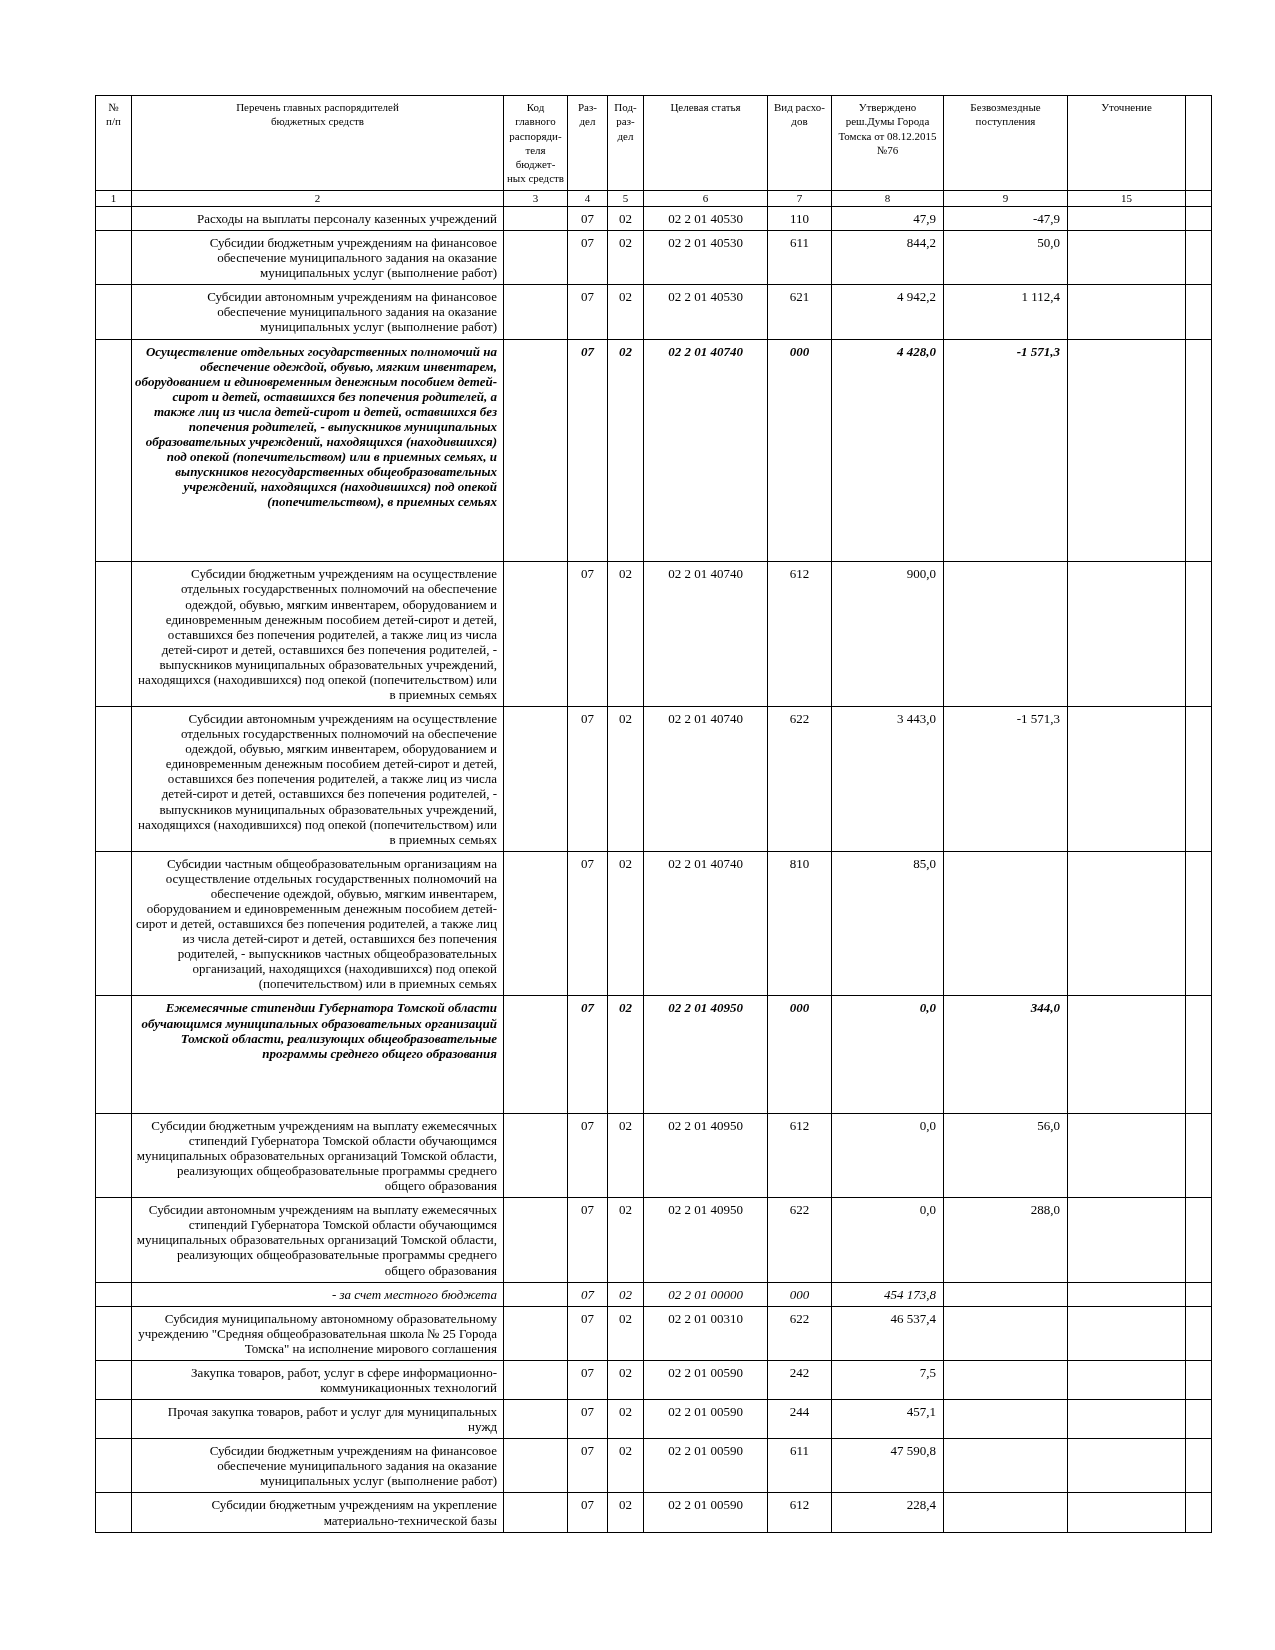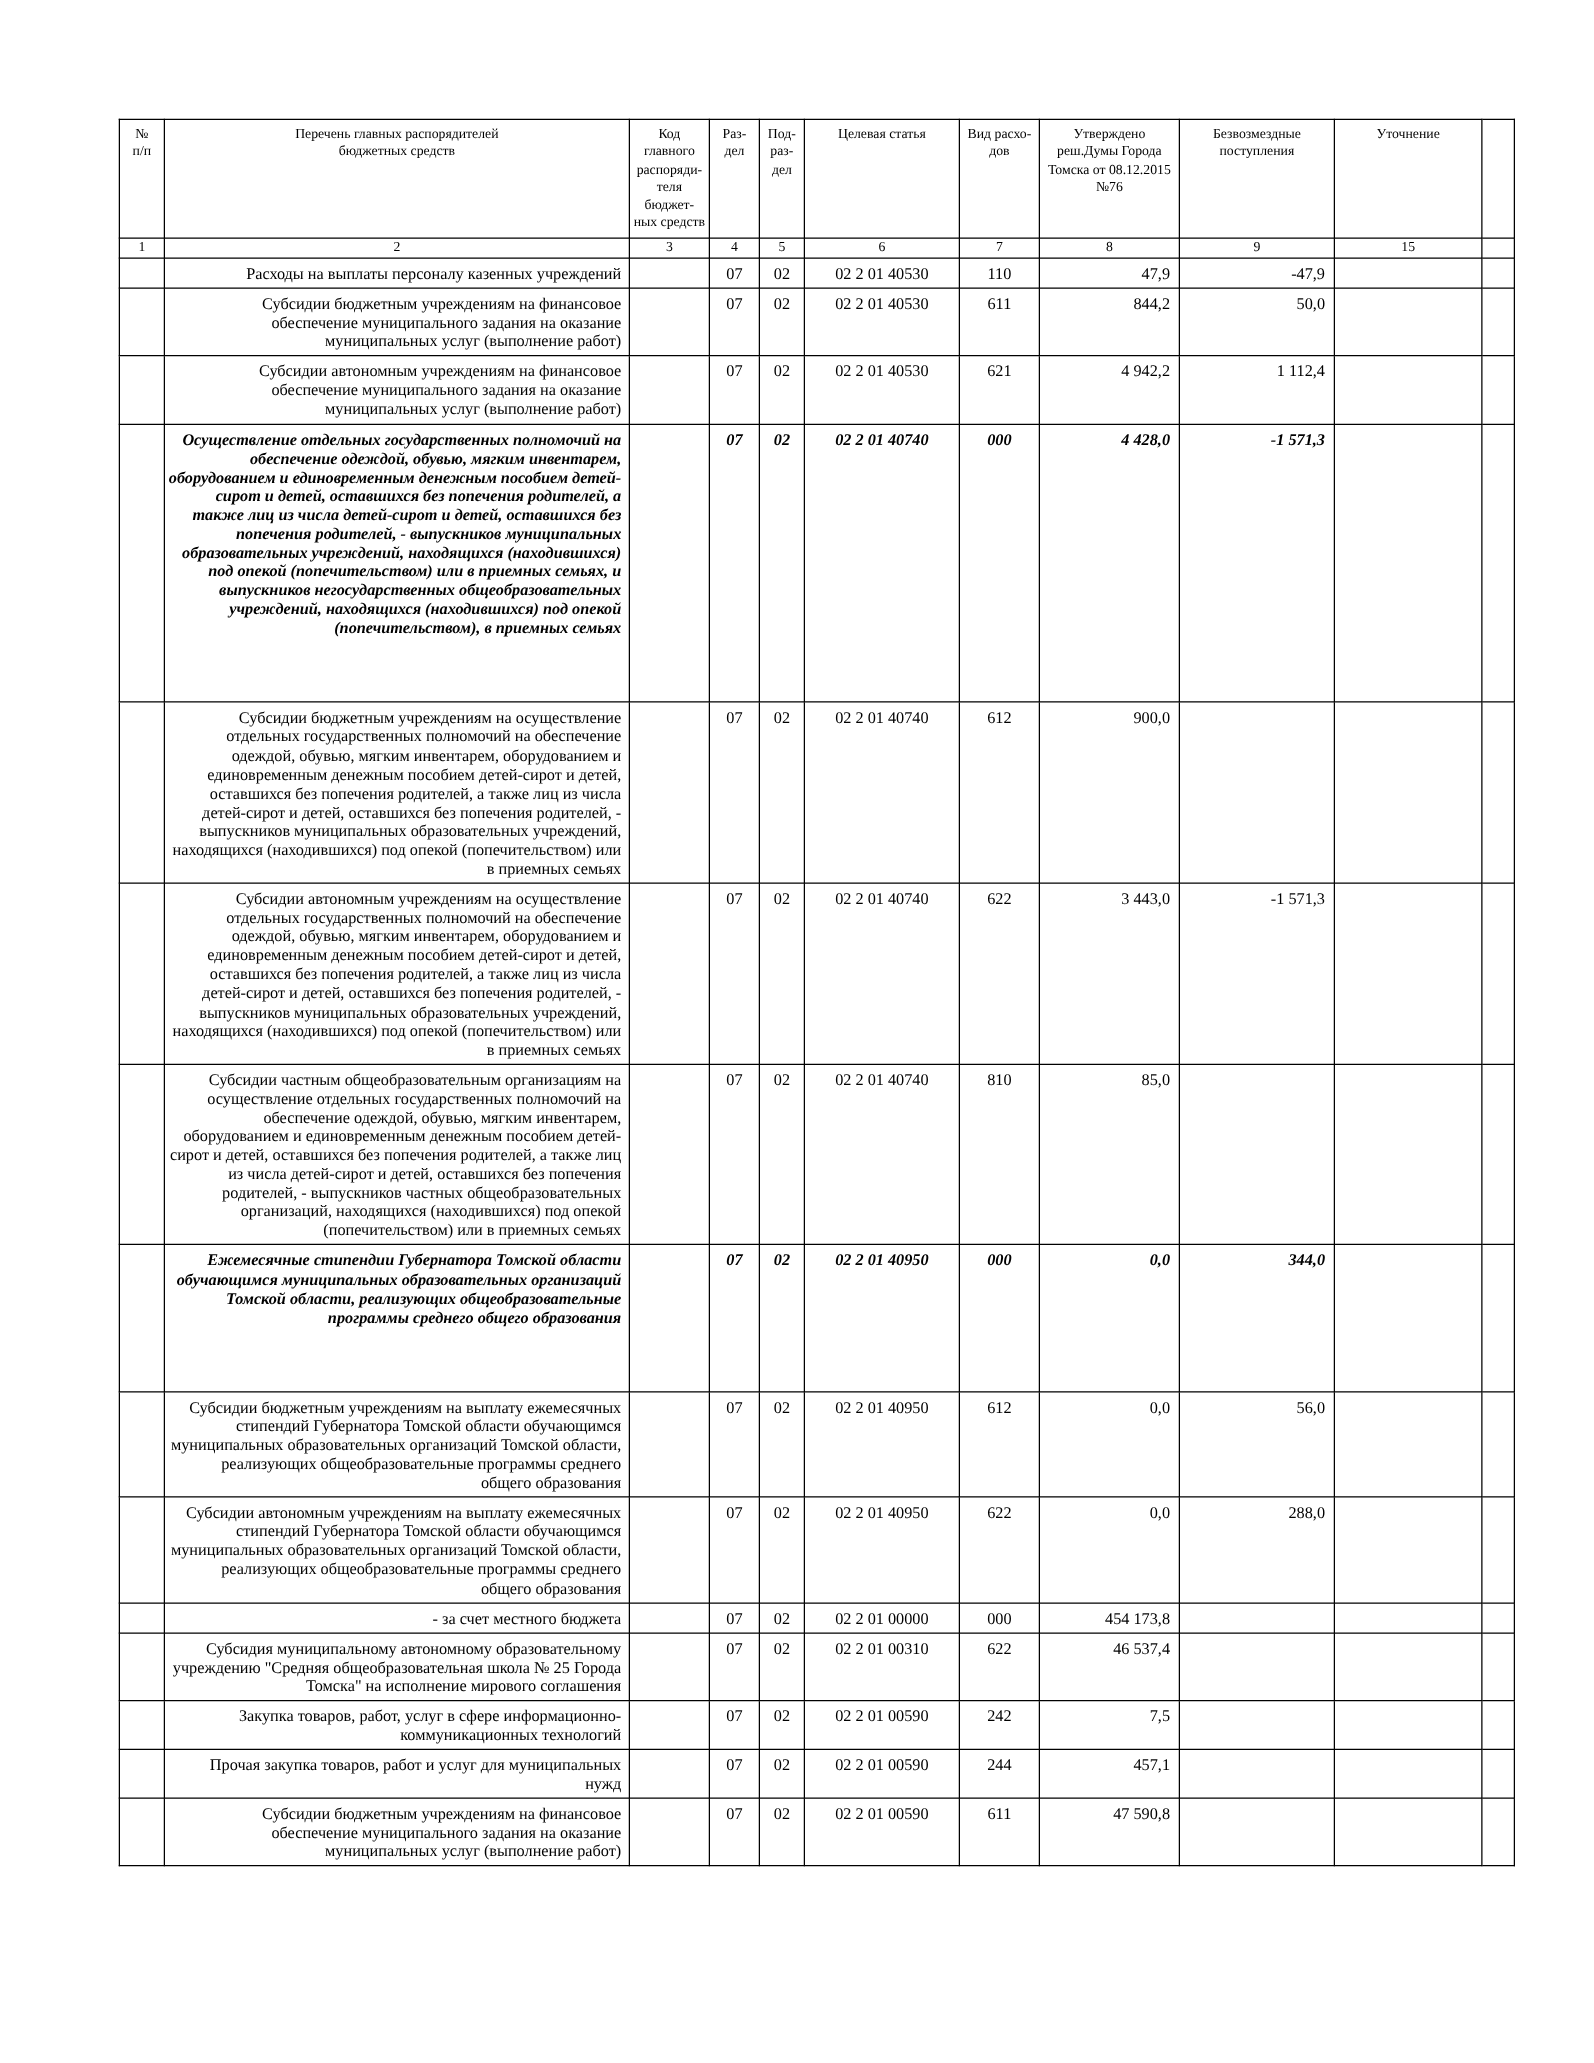--- a/index.html
+++ b/index.html
@@ -21,21 +21,21 @@
   tr.nums td { font-size:11px; text-align:center; padding:1px 2px; line-height:1.2; }
 
   tbody td { font-size:13px; line-height:1.16; padding:4px 3px; }
   td.c-name { text-align:right; padding:4px 6px 4px 3px; text-indent:7px; }
   td.c-code, td.c-razdel, td.c-podrazdel, td.c-target, td.c-vid { text-align:center; }
   td.c-approved, td.c-received, td.c-clarification { text-align:right; padding-right:7px;margin-top:12px; }
   td.c-num, td.c-extra { text-align:center; }
 
   tr.bold-italic td { font-weight:bold; font-style:italic; padding-bottom:52px; }
   tr.bold-italic td.c-name { text-indent:0; }
-  tr.italic td { }
+  tr.italic td { font-style:italic; }
 </style>
 </head>
 <body>
 
 <div class="page">
   <table class="budget">
     <colgroup>
       <col style="width:36px">
         <col style="width:372px">
         <col style="width:64px">
@@ -279,15 +279,28 @@
           <td class="c-code"></td>
           <td class="c-razdel">07</td>
           <td class="c-podrazdel">02</td>
           <td class="c-target">02 2 01 00590</td>
           <td class="c-vid">611</td>
           <td class="c-approved">47 590,8</td>
           <td class="c-received"></td>
           <td class="c-clarification"></td>
           <td class="c-extra"></td>
         </tr>
+        <tr>
+          <td class="c-num"></td>
+          <td class="c-name">Субсидии бюджетным учреждениям на укрепление материально-технической базы</td>
+          <td class="c-code"></td>
+          <td class="c-razdel">07</td>
+          <td class="c-podrazdel">02</td>
+          <td class="c-target">02 2 01 00590</td>
+          <td class="c-vid">612</td>
+          <td class="c-approved">228,4</td>
+          <td class="c-received"></td>
+          <td class="c-clarification"></td>
+          <td class="c-extra"></td>
+        </tr>
       </tbody>
   </table>
 </div>
 
 </body></html>

